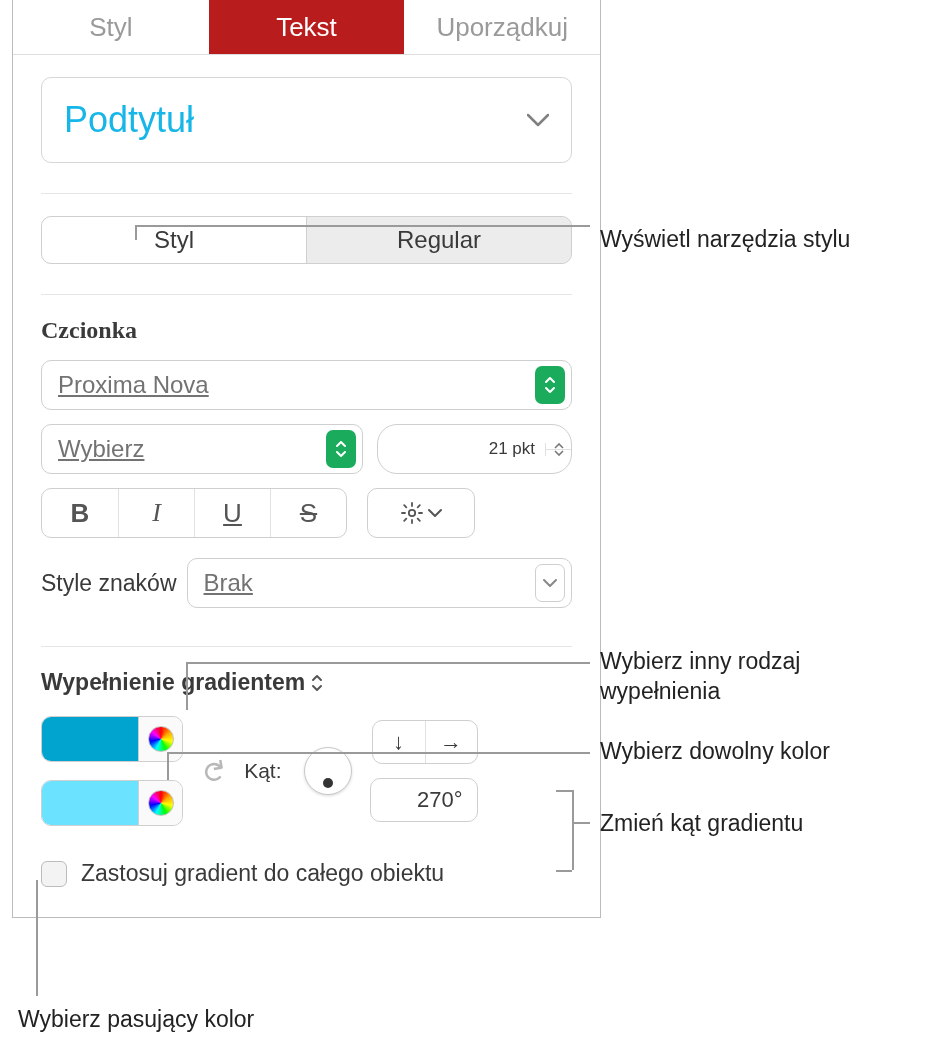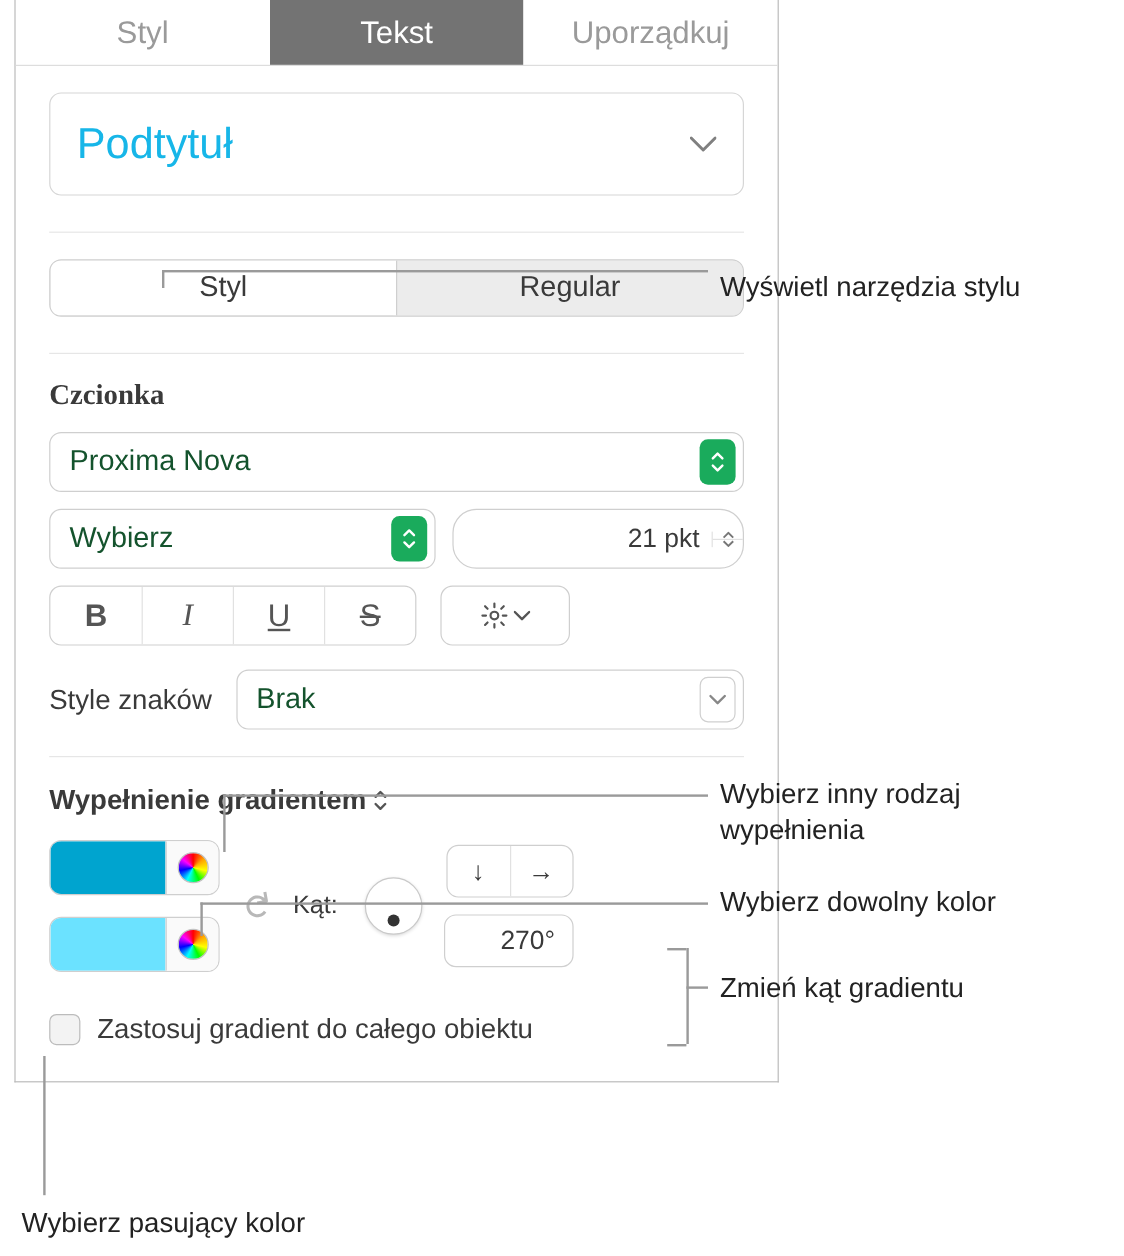--- a/index.html
+++ b/index.html
@@ -10,21 +10,21 @@
     color: #3a3a3a;
     background: #fff;
     width: 937px;
     height: 1047px;
     position: relative;
   }
   .panel {
     position: absolute;
     left: 12px;
     top: 0;
-    width: 637px;
+    width: 589px;
     border: 1px solid #bbb;
     border-top: none;
     background: #fff;
   }
   .top-tabs {
     display: flex;
     height: 55px;
     align-items: center;
     border-bottom: 1px solid #ddd;
   }
@@ -33,21 +33,21 @@
     text-align: center;
     font-size: 26px;
     color: #9a9a9a;
     height: 100%;
     display: flex;
     align-items: center;
     justify-content: center;
     cursor: pointer;
   }
   .top-tab.active {
-    background: #737373;
+    background: #b91c1c;
     color: #fff;
     text-align: center;
   }
   .inner {
     padding: 22px 28px 30px 28px;
   }
   .parastyle {
     border: 1px solid #d6d6d6;
     border-radius: 10px;
     height: 86px;
@@ -88,54 +88,54 @@
   .select {
     border: 1px solid #cfcfcf;
     border-radius: 10px;
     background: #fff;
     height: 50px;
     display: flex;
     align-items: center;
     padding: 0 6px 0 16px;
     font-size: 24px;
   }
-  .select .txt { flex: 1; color:#14532d; }
+  .select .txt { flex: 1; color:#737373;text-decoration:underline; }
   .select .cap {
     width: 30px; height: 38px;
     background: #1aab5c;
     border-radius: 7px;
     display: flex;
     align-items: center;
     justify-content: center;
     color: #fff;
     font-size: 14px;
   }
   .select .cap.grey { background:#fff; color:#888; border:1px solid #cfcfcf; }
   .row { display: flex; gap: 14px; margin-top: 14px; }
   .fontweight { width: 322px; }
   .sizebox {
     flex: 1;
     border: 1px solid #cfcfcf;
     border-radius: 20px;
     height: 50px;
     display: flex;
     align-items: center;
-    font-size: 22px;
+    font-size: 17px;
     justify-content: center;
   }
   .sizebox .val { flex:1; text-align:right; padding-right:10px; }
   .stepper { width: 26px; display:flex; flex-direction:column; border-left:1px solid #e1e1e1; }
   .step { flex:1; text-align:center; color:#777; font-size:11px; line-height:1; display:flex; align-items:center; justify-content:center; cursor:pointer; }
   .step + .step { border-top:1px solid #e1e1e1; }
   .format-row { display:flex; gap:20px; margin-top:14px; }
   .btngrp { display:flex; border:1px solid #cfcfcf; border-radius:10px; overflow:hidden; height:50px; }
   .btngrp .b { width:76px; display:flex; align-items:center; justify-content:center; font-size:26px; color:#555; cursor:pointer; }
   .btngrp .b + .b { border-left:1px solid #e1e1e1; }
   .gearbox { width:108px; border:1px solid #cfcfcf; border-radius:10px; height:50px; display:flex; align-items:center; justify-content:center; color:#555; gap:4px;}
-  .charstyle-row { display:flex; align-items:center; gap:20px; margin-top:20px; margin-bottom:22px;}
+  .charstyle-row { display:flex; align-items:center; gap:10px; margin-top:20px; margin-bottom:38px;}
   .charstyle-row .lbl { font-size:23px; }
   .charstyle-row .select { flex:1; height:50px; }
   .fill-head {
     display:flex; align-items:center; gap:6px; font-size:23px; font-weight:600; margin:14px 0 20px 0; cursor:pointer;
   }
   .grad-area { display:flex; align-items:center; gap:18px; }
   .stops { display:flex; flex-direction:column; gap:18px; }
   .stop { display:flex; align-items:center; border:1px solid #cfcfcf; border-radius:10px; overflow:hidden; width:142px; height:46px; }
   .stop .sw { flex:1; height:100%; }
   .stop .pick { width:44px; height:100%; border-left:1px solid #cfcfcf; display:flex; align-items:center; justify-content:center; background:#fafafa; cursor:pointer;}

